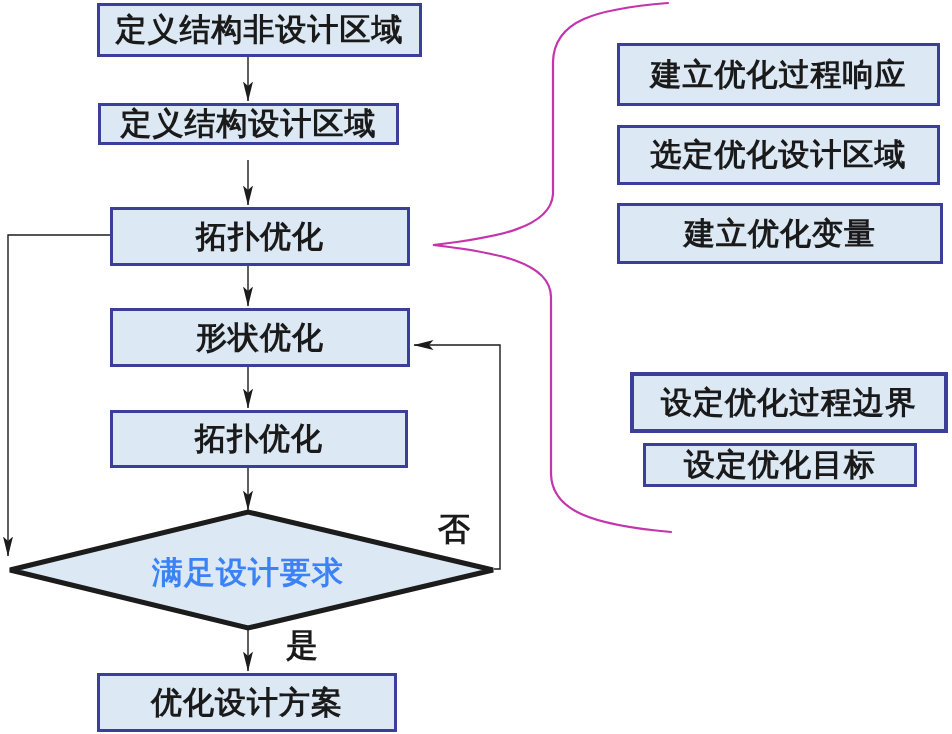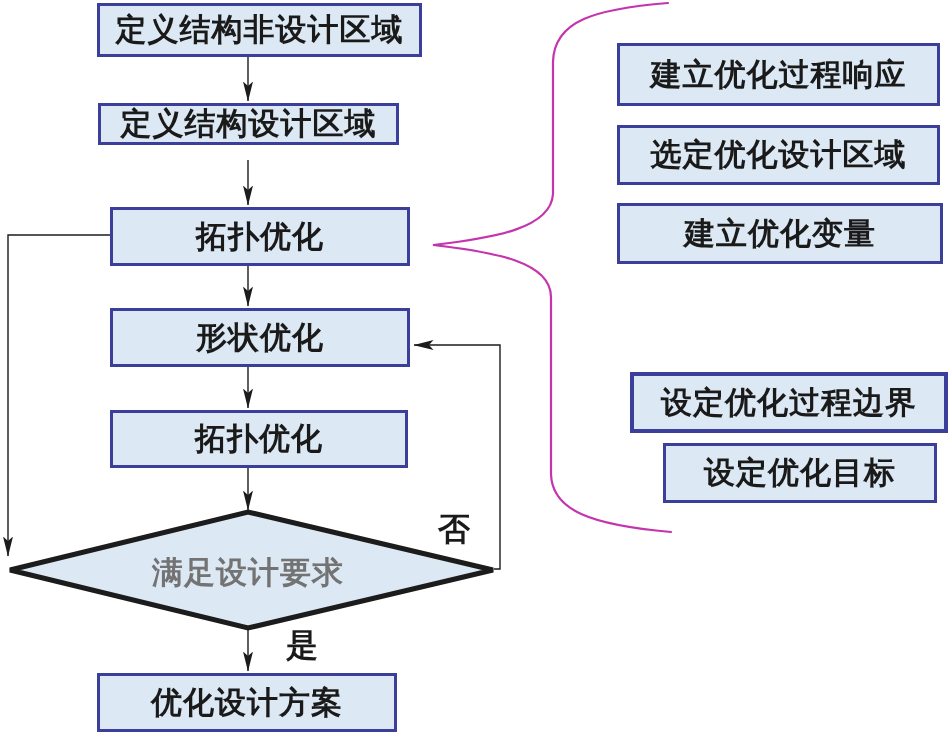--- a/index.html
+++ b/index.html
@@ -44,21 +44,21 @@
     white-space: nowrap;
   }
   .diamond-label {
     position: absolute;
     left: 108px;
     top: 552px;
     width: 280px;
     text-align: center;
     font-size: 31px;
     font-weight: bold;
-    color: #737373;
+    color: #3b82f6;
     letter-spacing: 1px;
   }
 </style>
 </head>
 <body>
 
 <div class="canvas">
 
   <svg class="layer" width="952" height="734" viewBox="0 0 952 734" xmlns="http://www.w3.org/2000/svg">
     <defs>
@@ -103,15 +103,15 @@
 
   <div class="node" style="left:617px; top:43px;  width:323px; height:63px;">建立优化过程响应</div>
 
   <div class="node" style="left:617px; top:125px; width:323px; height:60px;">选定优化设计区域</div>
 
   <div class="node" style="left:617px; top:203px; width:326px; height:61px;">建立优化变量</div>
 
 
   <div class="node thick" style="left:630px; top:364px; width:318px; height:61px;margin-top:8px;">设定优化过程边界</div>
 
-  <div class="node" style="left:643px; top:443px; width:274px; height:60px;margin-left:20px;">设定优化目标</div>
+  <div class="node" style="left:643px; top:443px; width:274px; height:44px;">设定优化目标</div>
 
 </div>
 
 </body></html>

